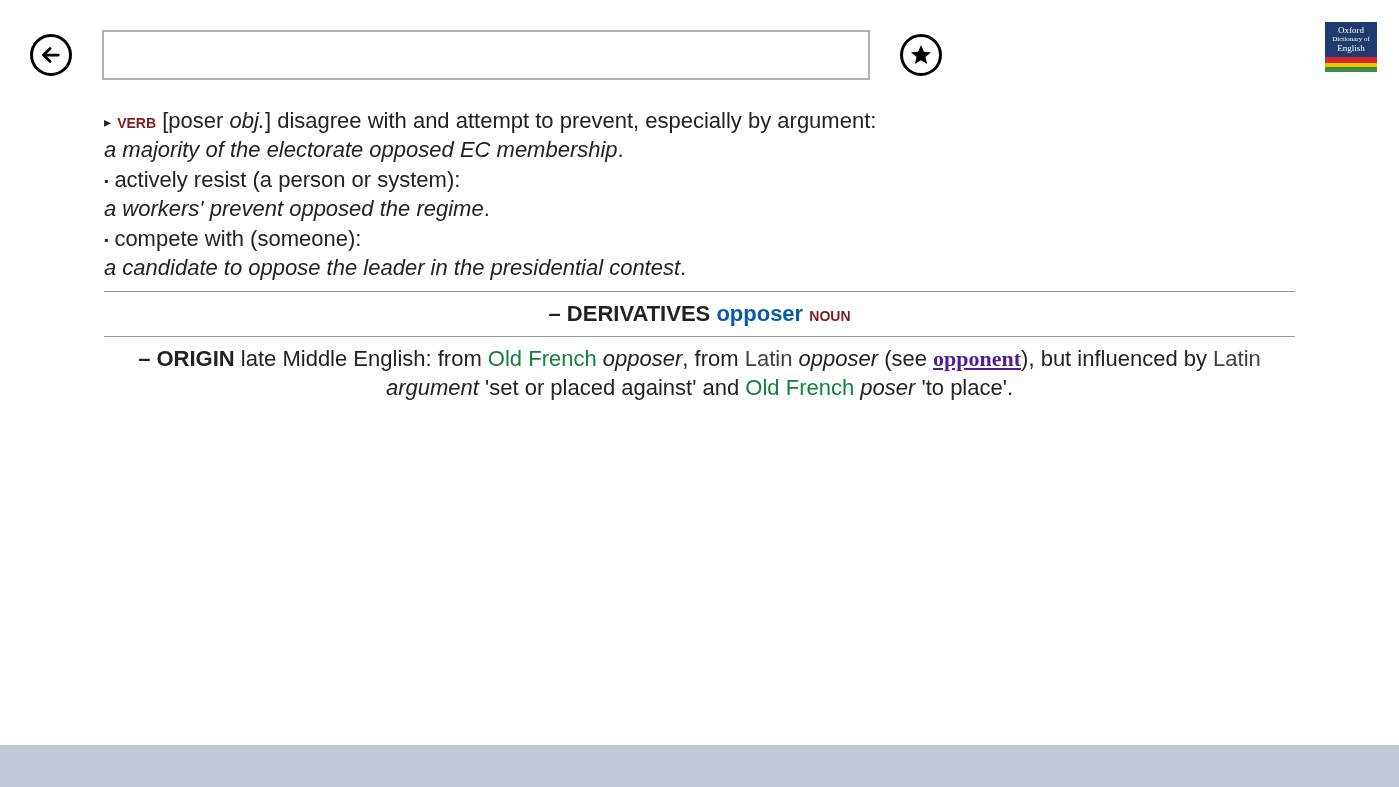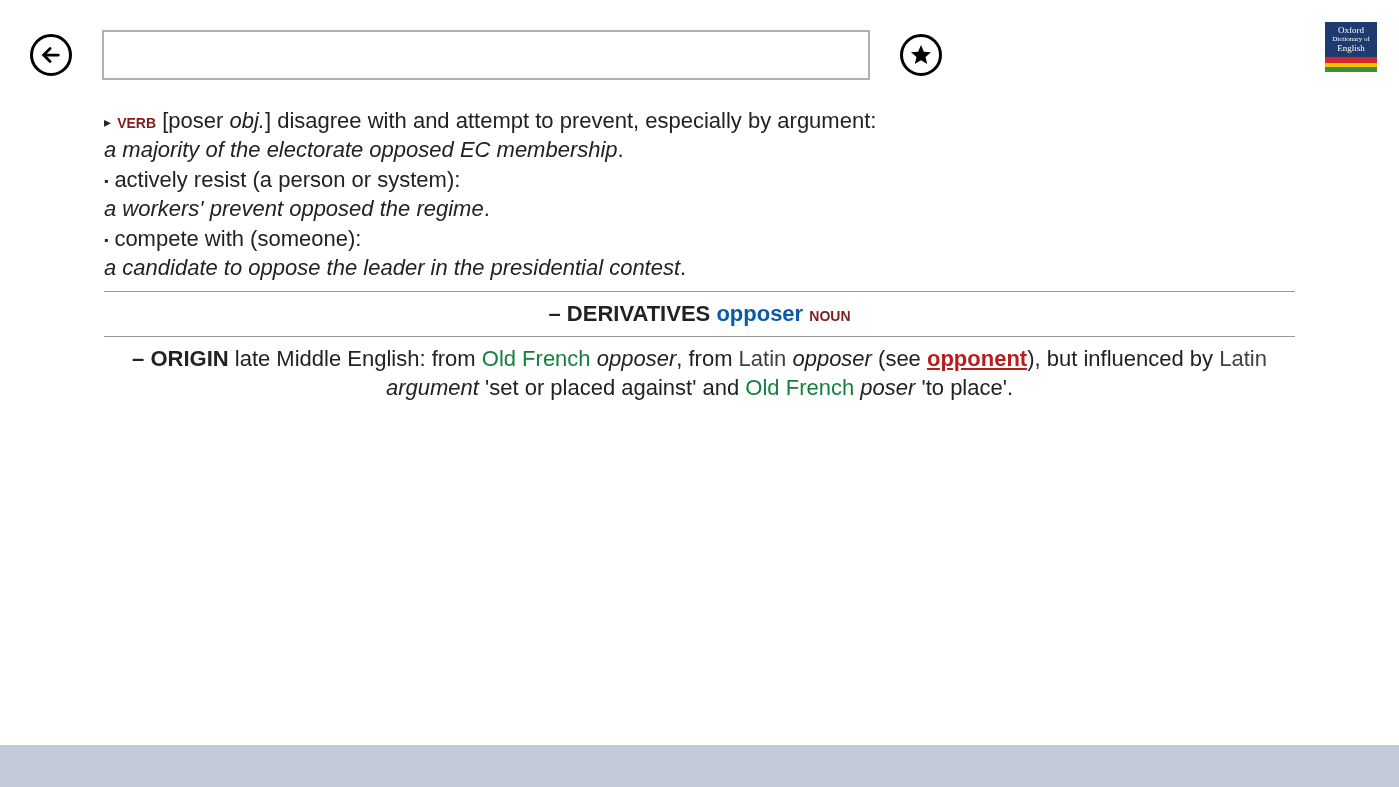--- a/index.html
+++ b/index.html
@@ -92,24 +92,25 @@
     border-top: 1px solid #999;
     margin-top: 8px;
     padding-top: 8px;
     text-align: center;
   }
   .section-label { font-weight: 700; }
   .deriv-word { color: #0a5ca8; font-weight: 700; }
   .lang-of { color: #15803d; }
   .lang-la { color: #404040; }
   .xref {
-    color: #b91c1c;
+    color: #4c1d95;
     font-weight: 700;
     text-decoration: underline;
     cursor: pointer;
+    font-family: Liberation Serif, serif;
   }
   .footer-bar {
     position: absolute;
     bottom: 0;
     left: 0;
     right: 0;
     height: 42px;
     background: #c3c9d6;
   }
   .tri { font-size: 14px; vertical-align: 1px; }

